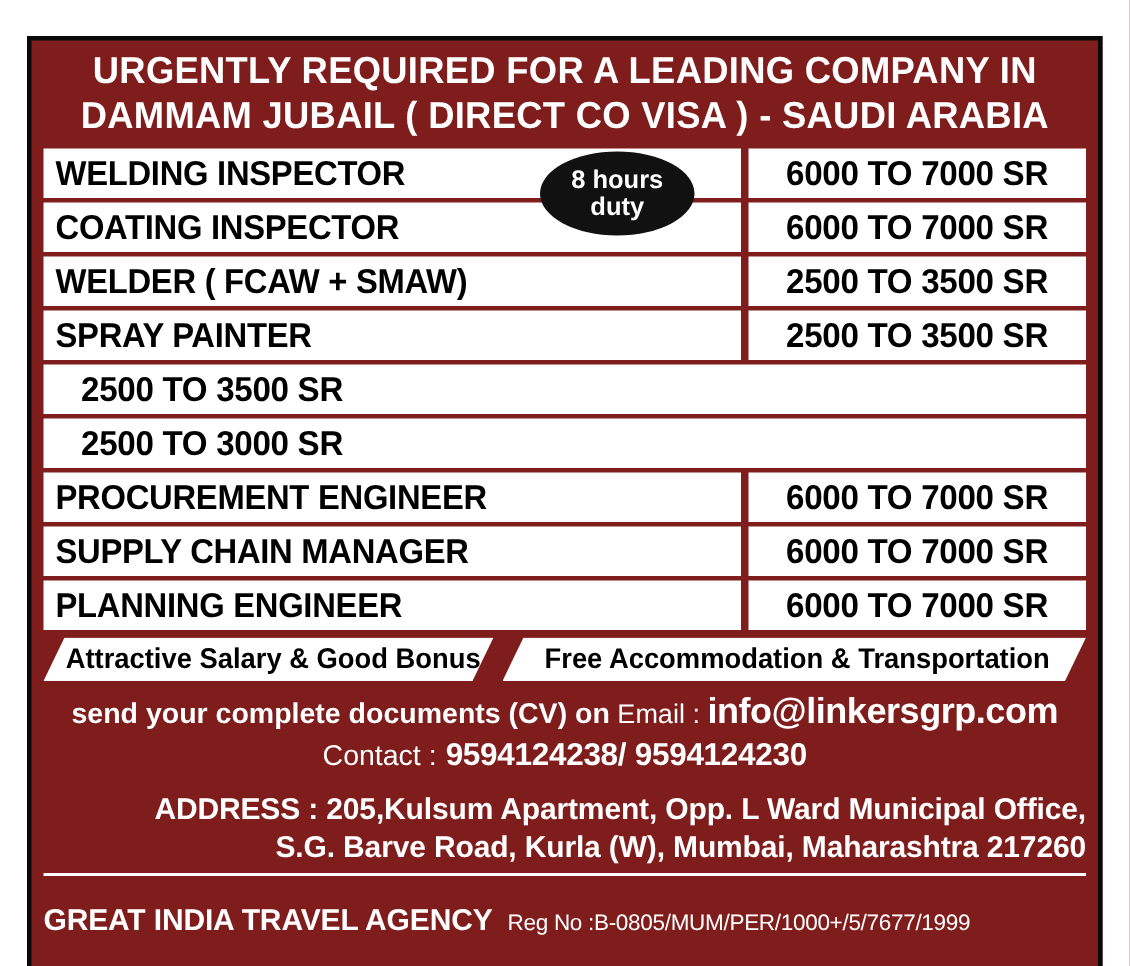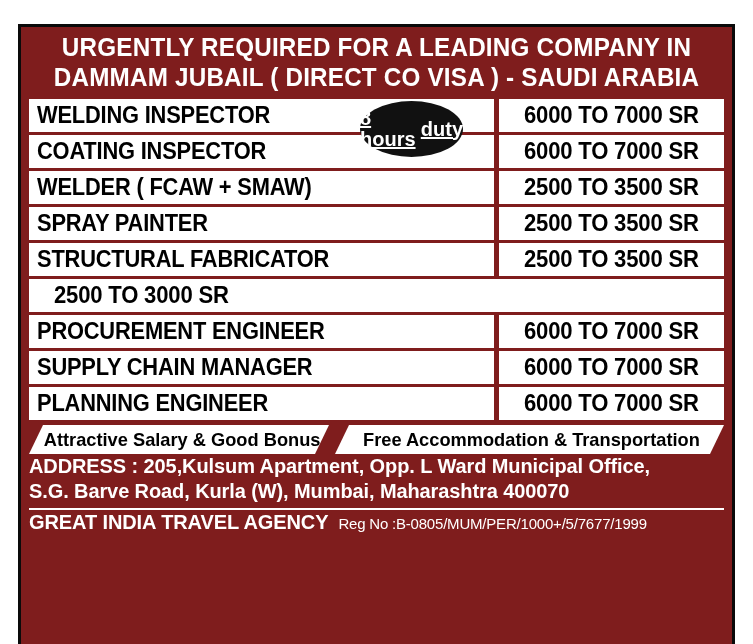--- a/index.html
+++ b/index.html
@@ -82,28 +82,27 @@
   .hours-badge {
     position: absolute;
     left: 331px;
     top: 2px;
     width: 103px;
     height: 56px;
     border-radius: 50%;
     background: #111111;
     color: #ffffff;
     display: flex;
-    flex-direction: row;
+    flex-direction: column;
     align-items: center;
     justify-content: center;
-    font-size: 20px;
+    font-size: 17px;
     font-weight: bold;
     line-height: 1.05;
     z-index: 5;
-    text-decoration: underline;
   }
   .banners {
     display: flex;
     gap: 6px;
     margin-top: 5px;
   }
   .banner {
     background: #ffffff;
     color: #000000;
     font-weight: bold;
@@ -160,32 +159,32 @@
     align-items: baseline;
     justify-content: center;
     gap: 6px;
   }
   .phone-line .nums {
     font-weight: bold;
     font-size: 21px;
     letter-spacing: -0.2px;
   }
   .address {
-    margin-top: 0;
-    color: #ffffff;
-    text-align: left;
+    margin-top: 12px;
+    color: #ffffff;
+    text-align: right;
     font-size: 20px;
     font-weight: bold;
     line-height: 1.25;
     letter-spacing: -0.1px;
   }
   .footer {
     margin-top: 4px;
     border-top: 2px solid #ffffff;
-    padding-top: 1px;
+    padding-top: 19px;
     color: #ffffff;
     display: flex;
     align-items: baseline;
     gap: 10px;
     font-size: 20px;
   }
   .footer .agency {
     font-weight: bold;
     letter-spacing: -0.1px;
   }
@@ -238,23 +237,20 @@
     </div>
     <div class="row">
       <div class="cell title">
           <span>SPRAY PAINTER</span>
         </div>
       <div class="cell salary">
           <span>2500 TO 3500 SR</span>
         </div>
     </div>
     <div class="row">
-      <div class="cell title">
-          <span>STRUCTURAL FABRICATOR</span>
-        </div>
       <div class="cell salary">
           <span>2500 TO 3500 SR</span>
         </div>
     </div>
     <div class="row">
       <div class="cell salary">
           <span>2500 TO 3000 SR</span>
         </div>
     </div>
     <div class="row">
@@ -285,24 +281,35 @@
 
   <div class="banners">
     <div class="banner left">
         <span>Attractive Salary &amp; Good Bonus</span>
       </div>
     <div class="banner right">
         <span>Free Accommodation &amp; Transportation</span>
       </div>
   </div>
 
+  <div class="contactblock">
+    <div class="cv-line">
+      <span>send your complete documents (CV) on</span>
+      <span class="lite">Email :</span>
+      <span class="email">info@linkersgrp.com</span>
+    </div>
+    <div class="phone-line">
+      <span>Contact :</span>
+      <span class="nums">9594124238/ 9594124230</span>
+    </div>
+  </div>
 
   <div class="address">
     <div>ADDRESS : 205,Kulsum Apartment, Opp. L Ward Municipal Office,</div>
-    <div>S.G. Barve Road, Kurla (W), Mumbai, Maharashtra 400070</div>
+    <div>S.G. Barve Road, Kurla (W), Mumbai, Maharashtra 217260</div>
   </div>
 
   <div class="footer">
     <span class="agency">GREAT INDIA TRAVEL AGENCY</span>
     <span class="regno">Reg No :B-0805/MUM/PER/1000+/5/7677/1999</span>
   </div>
 
 </div>
 
 </body></html>

